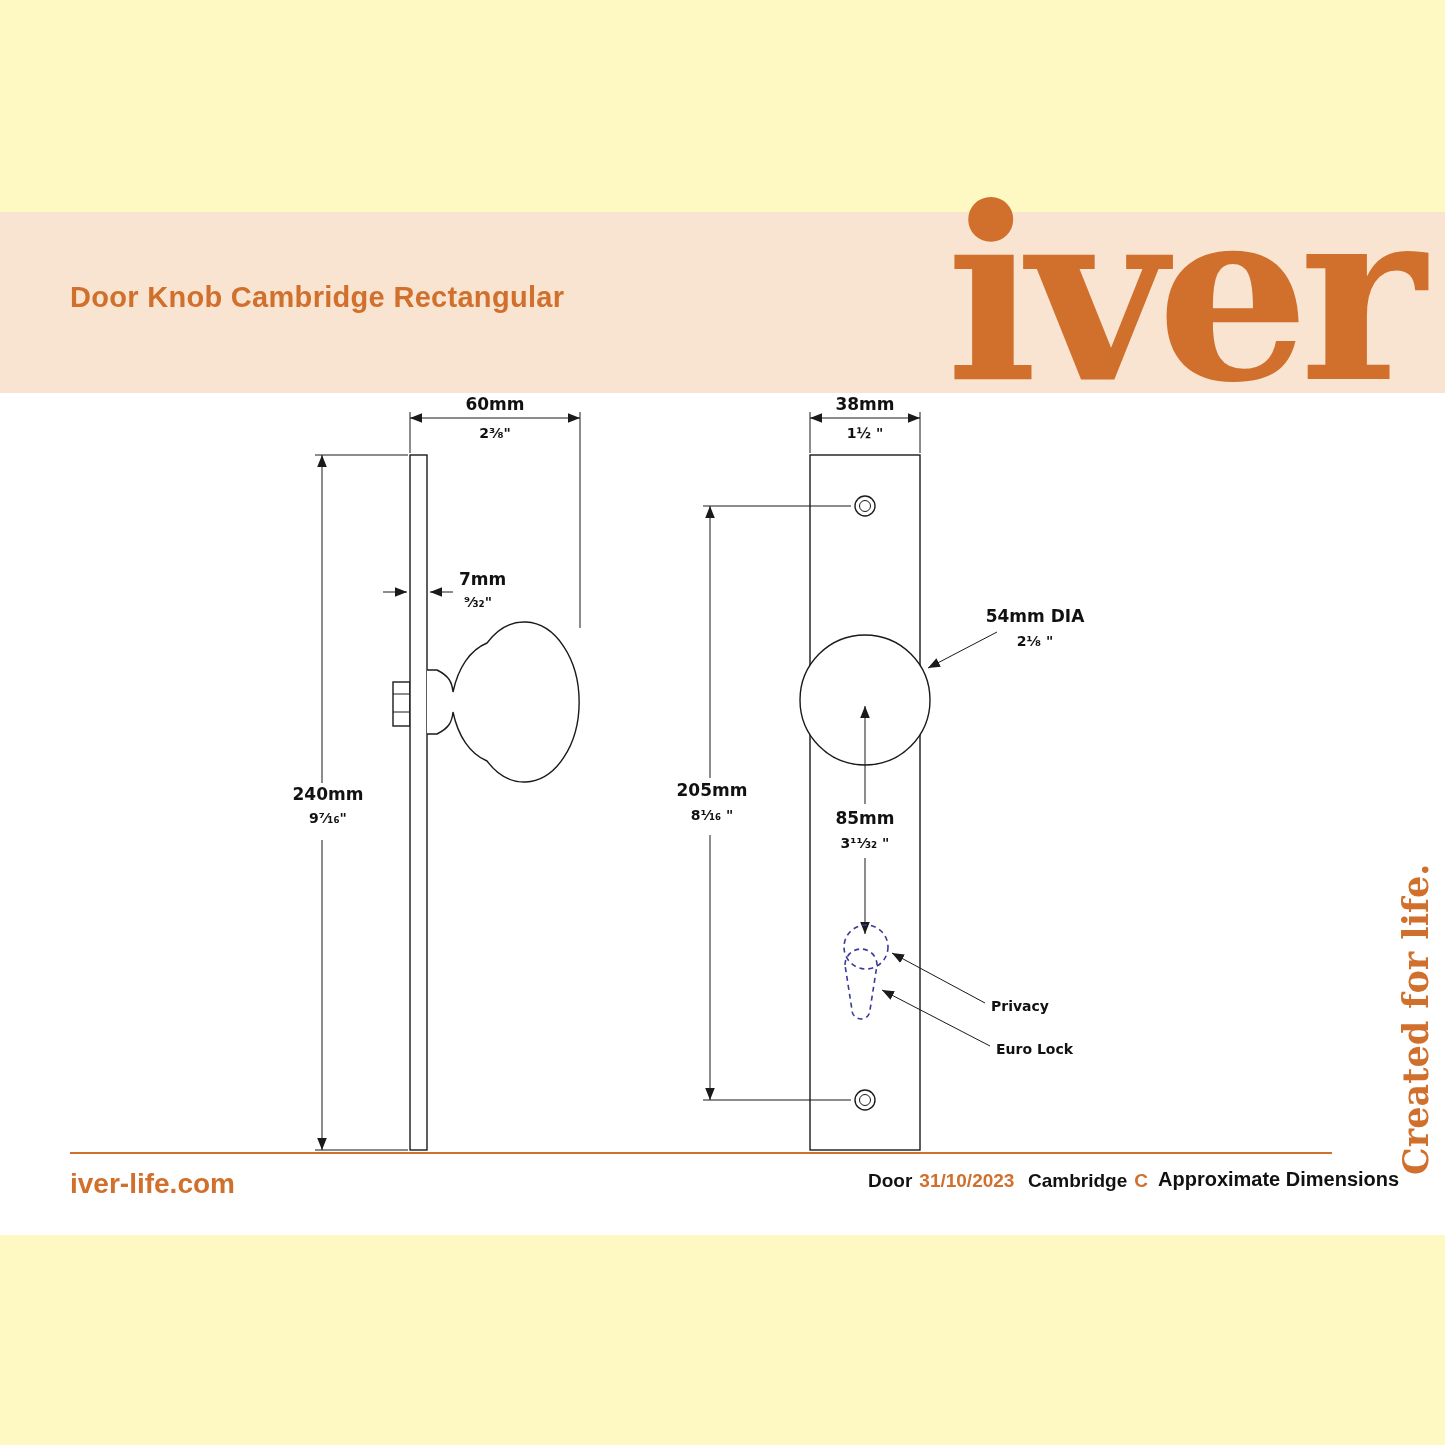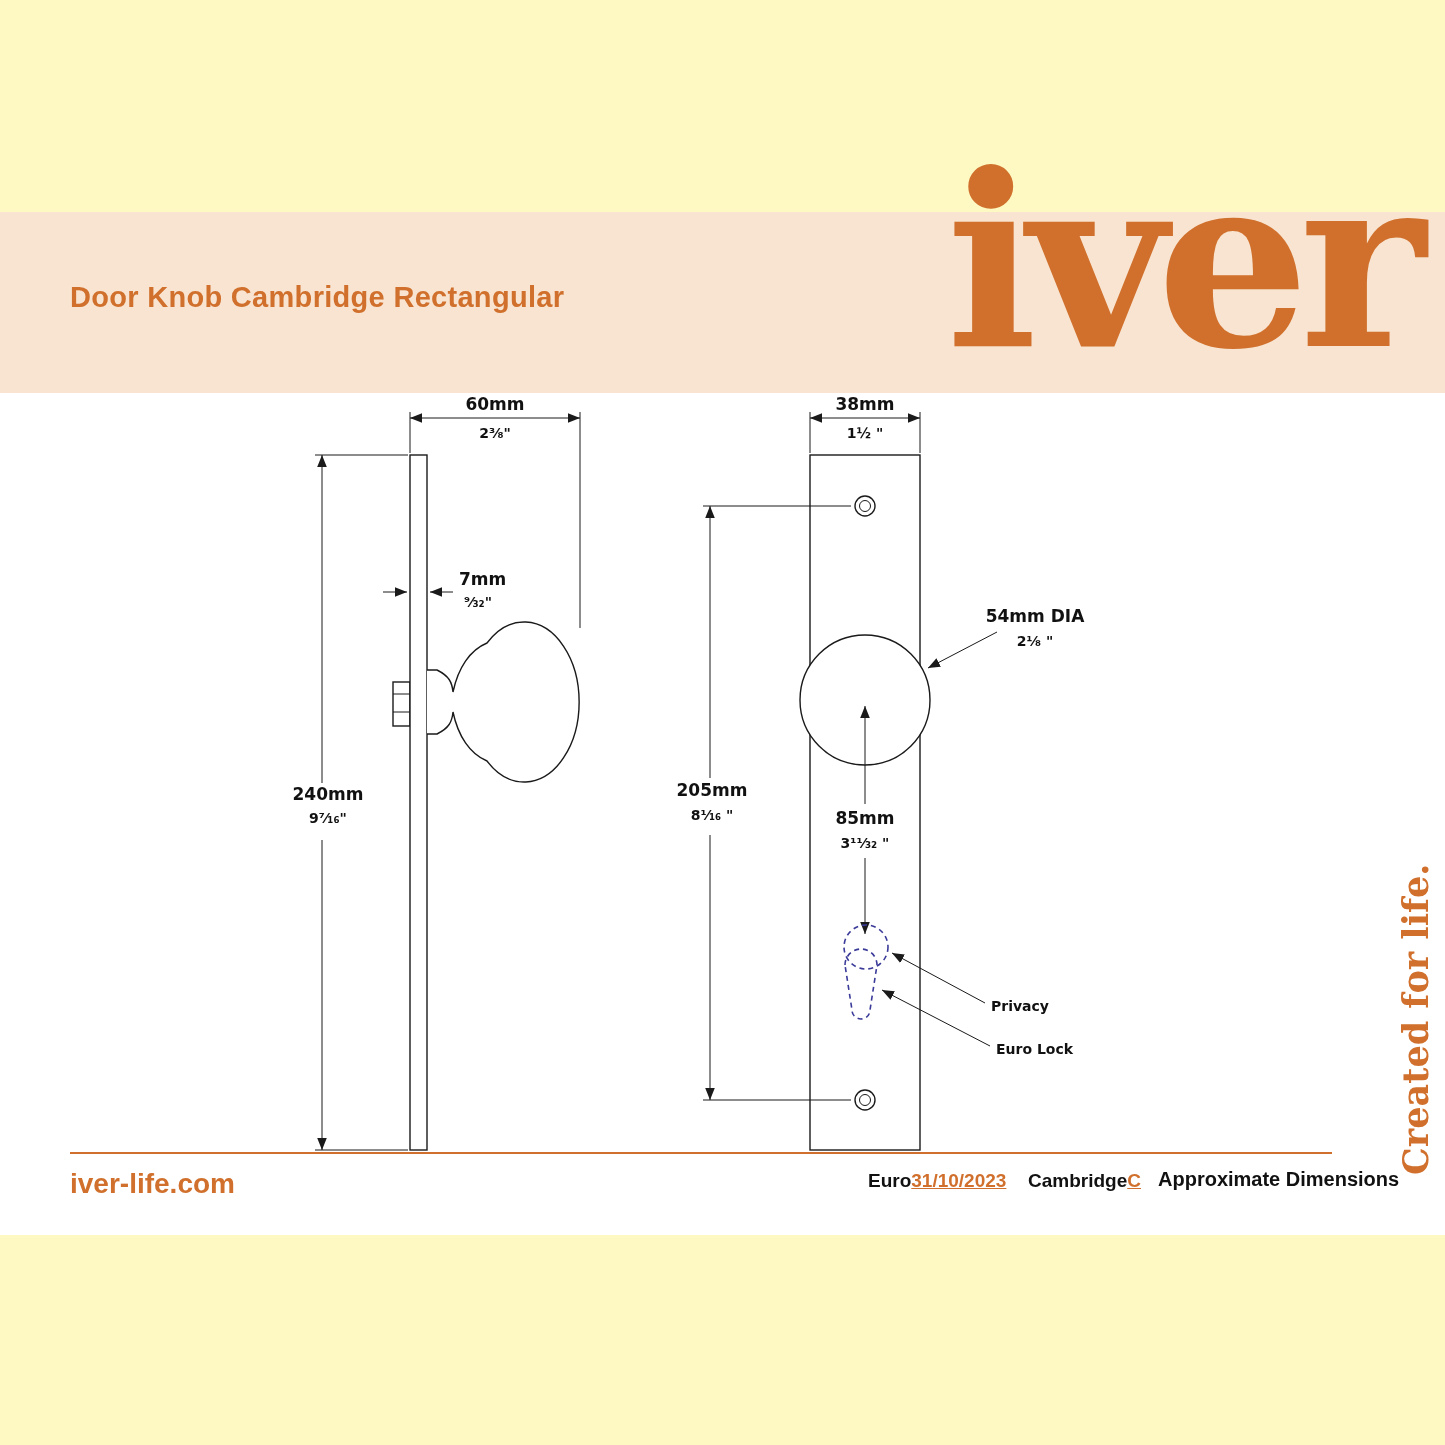--- a/index.html
+++ b/index.html
@@ -8,29 +8,29 @@
     --ink:#1a1a1a;
     --lock:#3a3a99;
   }
   html,body{margin:0;padding:0;background:#000;}
   #stage{position:relative;width:1445px;height:1445px;background:#fef9c3;overflow:hidden;
          font-family:"Liberation Sans",sans-serif;padding-left:17px;}
   .band{position:absolute;left:0;top:212px;width:1445px;height:181px;background:var(--band);}
   .main{position:absolute;left:0;top:393px;width:1445px;height:842px;background:#ffffff;}
   .page-title{position:absolute;left:70px;top:281px;font-size:29px;font-weight:bold;
               color:var(--accent);letter-spacing:.3px;}
-  .logo{position:absolute;right:46px;top:142px;font-family:"DejaVu Serif",serif;
+  .logo{position:absolute;right:46px;top:175px;font-family:"DejaVu Serif",serif;
         font-weight:bold;font-size:240px;line-height:1;color:var(--accent);letter-spacing:-10px;}
   .side-text{position:absolute;right:26px;top:845px;height:330px;
              writing-mode:vertical-rl;transform:rotate(180deg);
              font-family:"DejaVu Serif",serif;font-weight:bold;font-size:35px;color:var(--accent);}
   .rule{position:absolute;left:70px;top:1152px;width:1262px;height:2px;background:var(--accent);}
   .website{position:absolute;left:70px;top:1168px;font-size:28px;font-weight:bold;color:var(--accent);}
   .meta{position:absolute;top:1170px;font-size:19px;font-weight:bold;color:#111;}
-  .meta .val{color:var(--accent);text-decoration:underline;}
+  .meta .val{color:var(--accent);margin-left:7px;}
   .meta-date{left:868px;}
   .meta-rev{left:1028px;}
   .approx{position:absolute;left:1158px;top:1168px;font-size:20px;font-weight:bold;color:#111;}
   svg{position:absolute;left:0;top:0;}
   svg text{font-family:"DejaVu Sans",sans-serif;fill:#111;}
   .dim-mm{font-size:17px;font-weight:bold;}
   .dim-in{font-size:14px;font-weight:bold;}
   .lbl{font-size:14px;font-weight:bold;}
   .thin{stroke:var(--ink);stroke-width:1;fill:none;}
   .draw{stroke:var(--ink);stroke-width:1.4;fill:#fff;}
@@ -146,20 +146,20 @@
       <g>
         <line class="thin" x1="990" y1="1046" x2="882" y2="990" marker-end="url(#arr)"></line>
         <text class="lbl" x="996" y="1054">Euro Lock</text>
       </g>
     </g>
   </svg>
 
   <div class="rule"></div>
   <div class="website">iver-life.com</div>
   <div class="meta meta-date">
-    <span>Euro</span><span class="val">31/10/2023</span>
+    <span>Door</span><span class="val">31/10/2023</span>
   </div>
   <div class="meta meta-rev">
     <span>Cambridge</span><span class="val">C</span>
   </div>
   <div class="approx">Approximate Dimensions</div>
 
 </div>
 
 </body></html>

